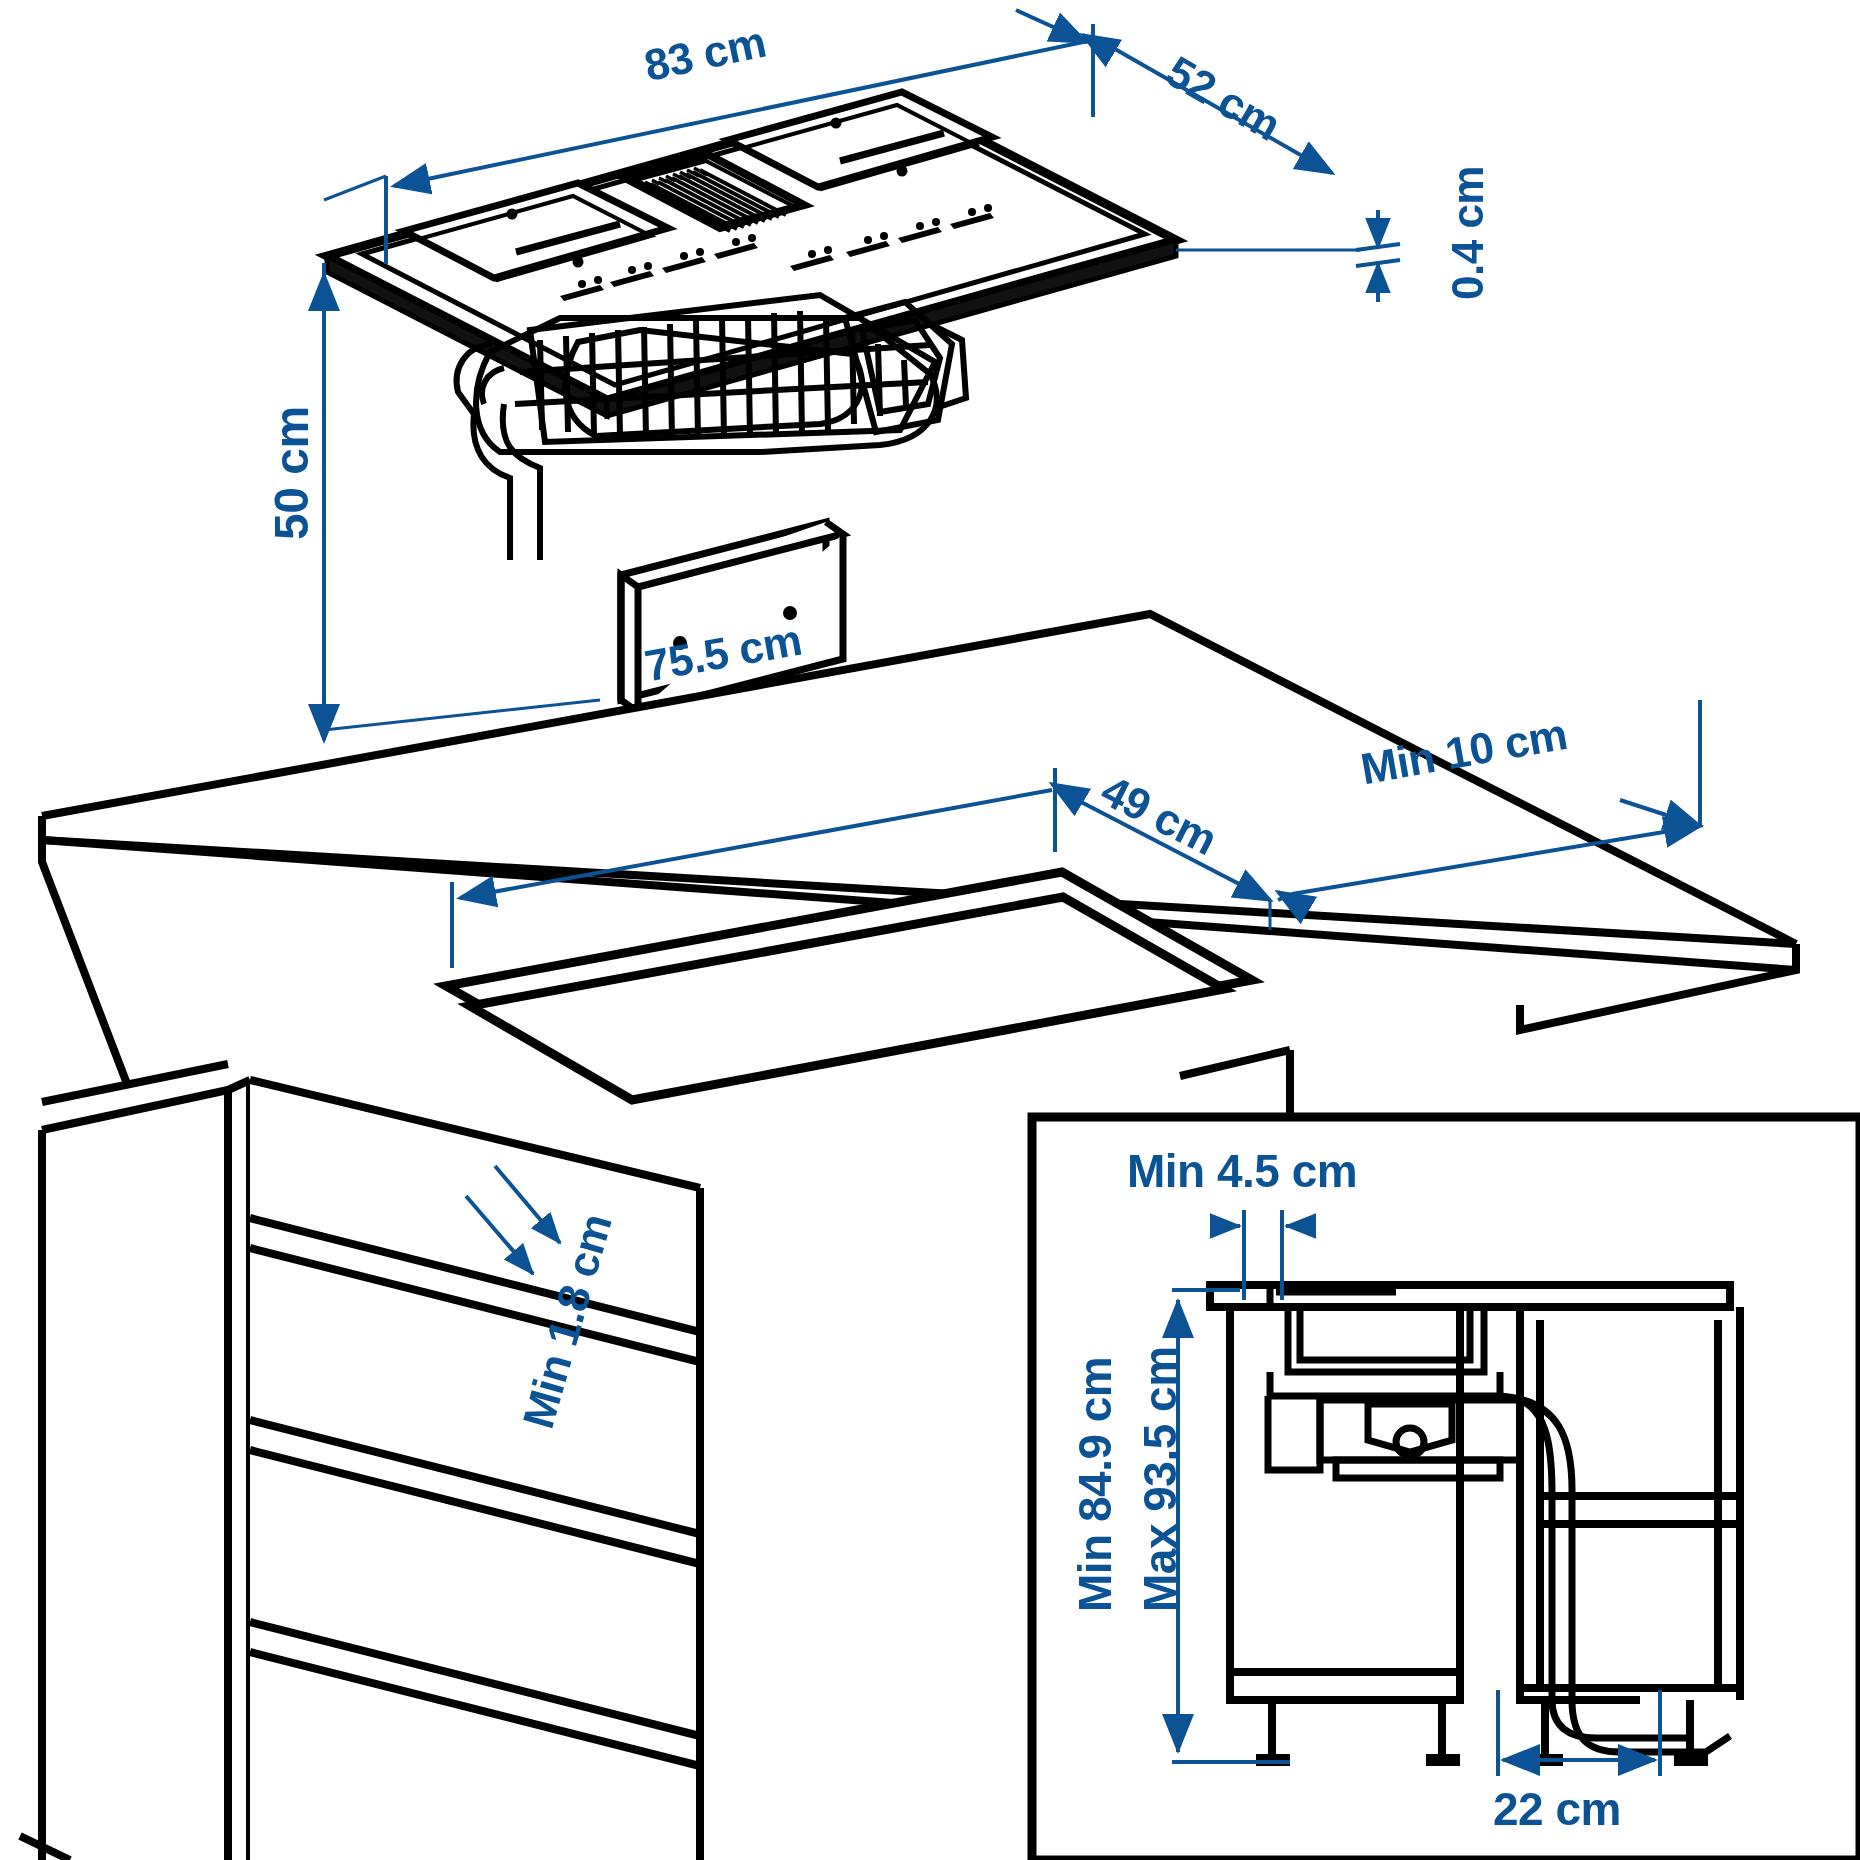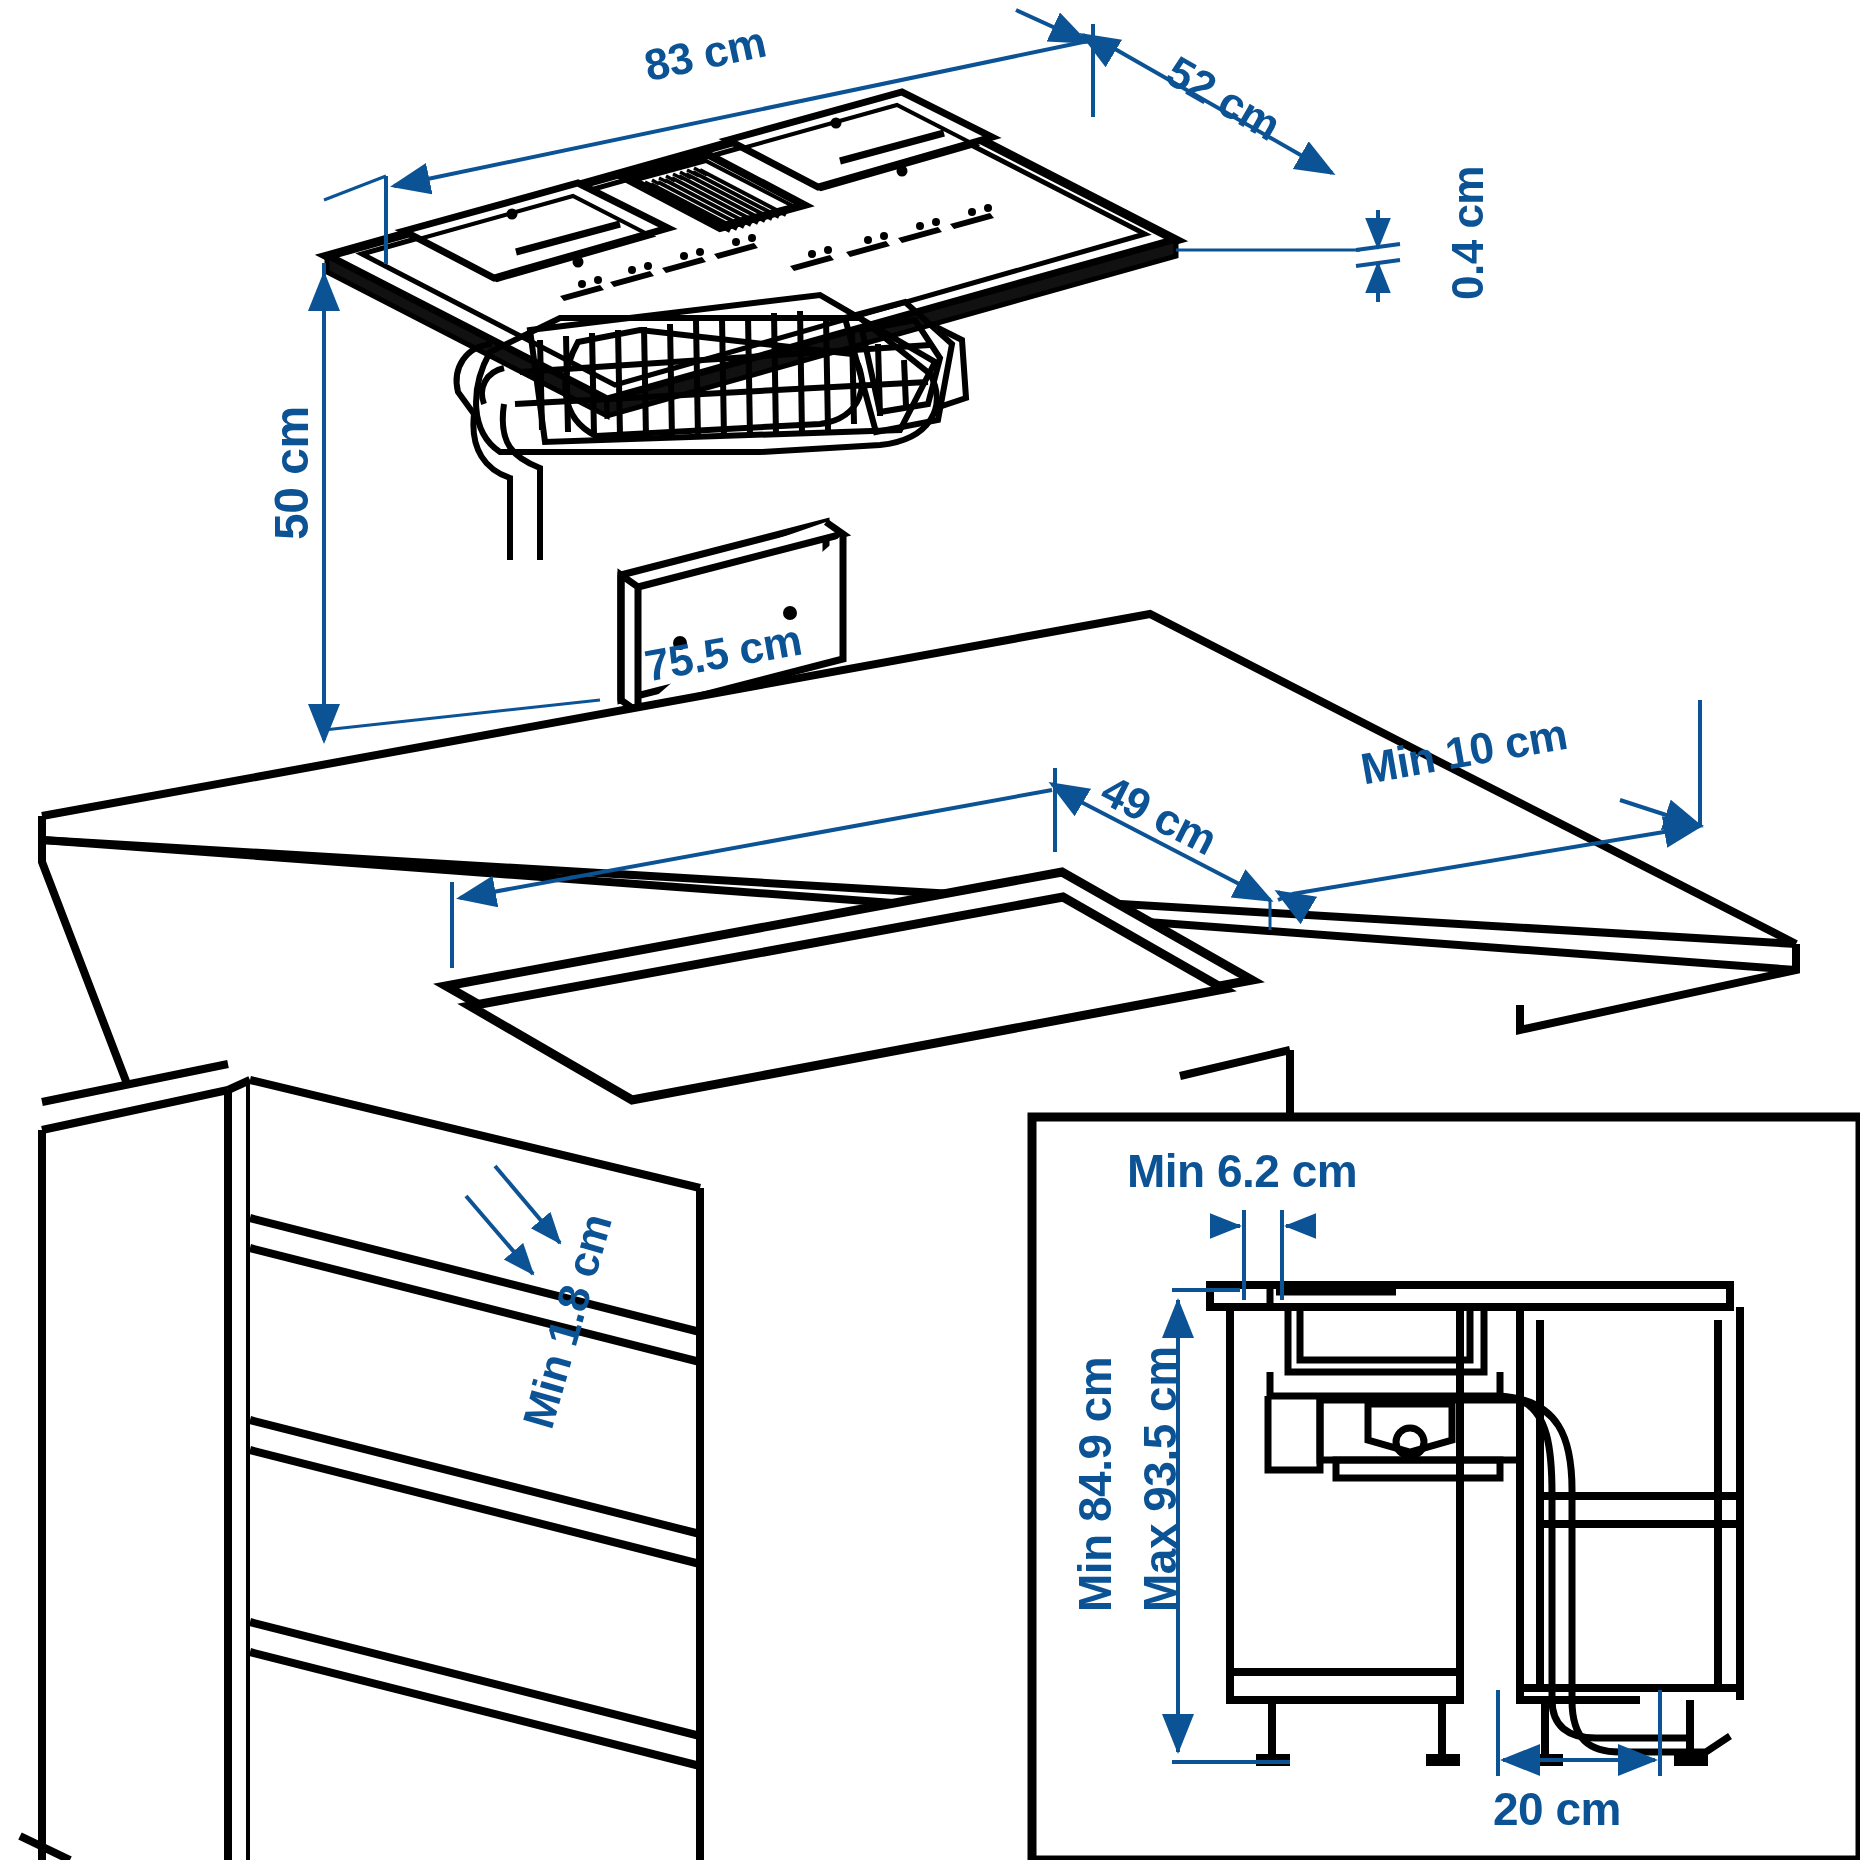--- a/index.html
+++ b/index.html
@@ -343,21 +343,21 @@
   <div class="dim-label" style="left:264px; top:540px; font-size:48px; transform:rotate(-90deg);">50 cm</div>
 
   <div class="dim-label" style="left:641px; top:642px; font-size:44px; transform:rotate(-10deg);">75.5 cm</div>
 
   <div class="dim-label" style="left:1116px; top:765px; font-size:44px; transform:rotate(27deg);">49 cm</div>
 
   <div class="dim-label" style="left:1357px; top:745px; font-size:44px; transform:rotate(-10deg);">Min 10 cm</div>
 
   <div class="dim-label" style="left:513px; top:1420px; font-size:44px; transform:rotate(-74deg);">Min 1.8 cm</div>
 
-  <div class="dim-label" style="left:1127px; top:1144px; font-size:46px;">Min 6.2 cm</div>
+  <div class="dim-label" style="left:1127px; top:1144px; font-size:46px;">Min 4.5 cm</div>
 
   <div class="dim-label" style="left:1068px; top:1612px; font-size:46px; transform:rotate(-90deg);">Min 84.9 cm</div>
 
   <div class="dim-label" style="left:1133px; top:1612px; font-size:46px; transform:rotate(-90deg);">Max 93.5 cm</div>
 
-  <div class="dim-label" style="left:1493px; top:1782px; font-size:46px;">20 cm</div>
+  <div class="dim-label" style="left:1493px; top:1782px; font-size:46px;">22 cm</div>
 
 </div>
 
 </body></html>

